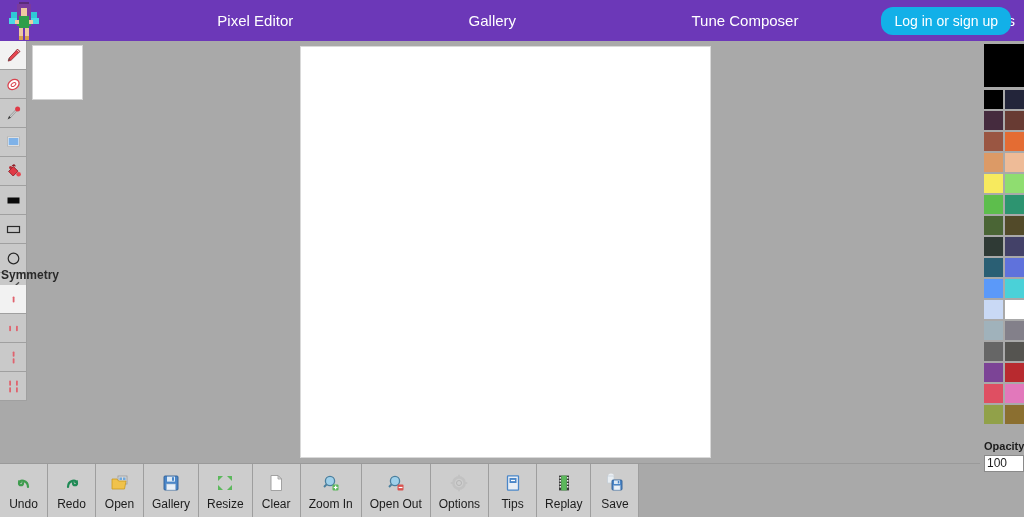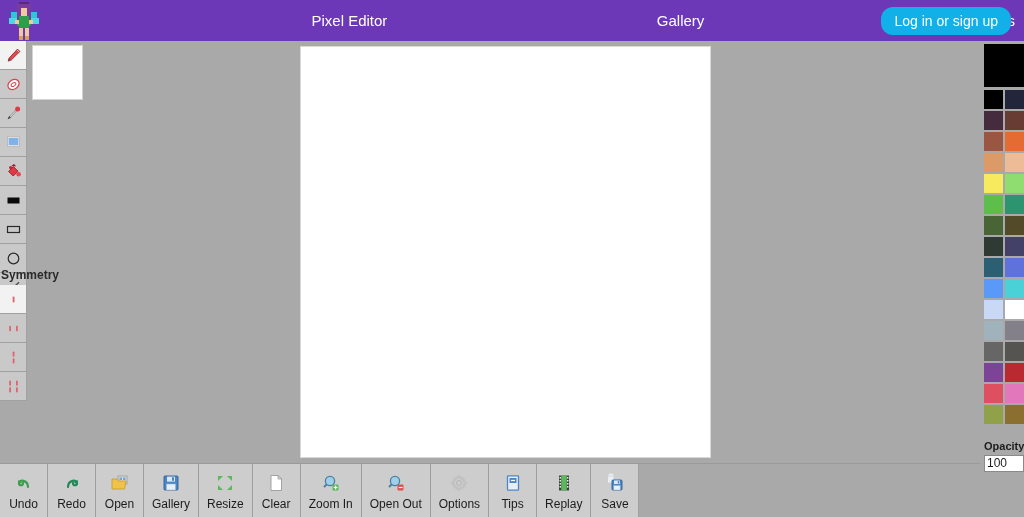--- a/index.html
+++ b/index.html
@@ -164,20 +164,21 @@
       <rect x="11" y="9" width="1" height="3" fill="#2f9e4a"></rect>
       <rect x="4" y="9" width="2" height="2" fill="#f0c9a0"></rect>
       <rect x="11" y="9" width="2" height="2" fill="#f0c9a0"></rect>
       <rect x="6" y="13" width="2" height="4" fill="#f0c9a0"></rect>
       <rect x="9" y="13" width="2" height="4" fill="#f0c9a0"></rect>
       <rect x="6" y="17" width="2" height="2" fill="#d8a14e"></rect>
       <rect x="9" y="17" width="2" height="2" fill="#d8a14e"></rect>
     </svg>
     <a class="nav-link">Pixel Editor</a>
     <a class="nav-link">Gallery</a>
+    <a class="nav-link">Tune Composer</a>
     <a class="nav-link">Tunes</a>
     <button id="login-btn" style="background: rgb(18, 176, 232);">Log in or sign up</button>
   </div>
 
   <div id="left-tools">
 
     <div class="tool-btn active">
       <svg width="17" height="17" viewBox="0 0 17 17">
         <path d="M12.5 2.2 L14.8 4.5 L6.2 13.1 L3.2 14.1 L4.1 11.1 Z" fill="#e8454f" stroke="#8e2028" stroke-width="0.8"></path>
         <path d="M12.5 2.2 L14.8 4.5 L13.6 5.7 L11.3 3.4 Z" fill="#f9b7bb" stroke="#8e2028" stroke-width="0.7"></path>

